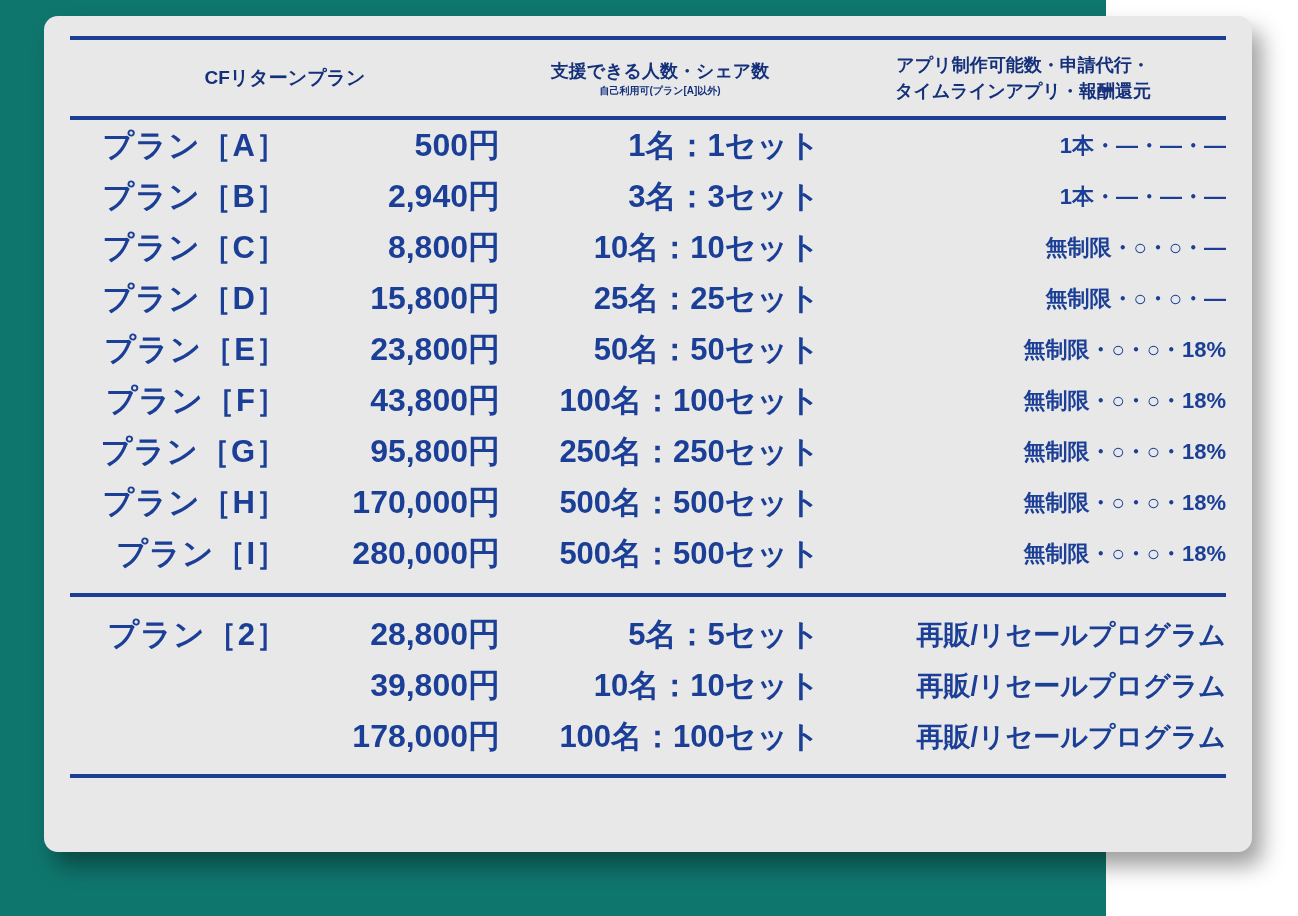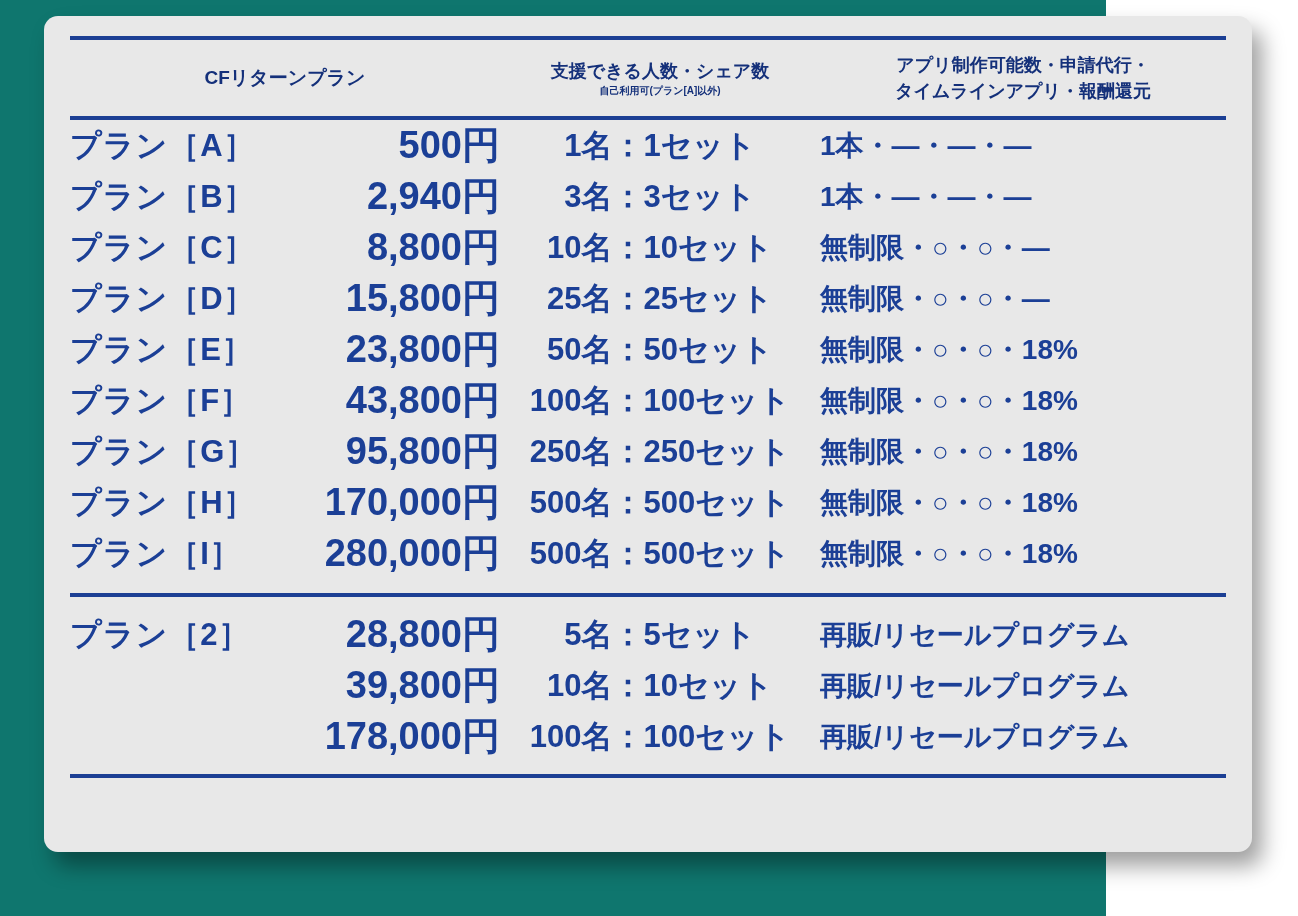--- a/index.html
+++ b/index.html
@@ -61,38 +61,39 @@
   col.c-people { width: 320px; }
   col.c-feat { width: 406px; }
 
   tr.row td {
     color: #1b3f96;
     font-weight: bold;
     padding: 0;
     height: 51px;
     vertical-align: middle;
     white-space: nowrap;
+    text-align: right;
   }
   td.plan {
     font-size: 31px;
     letter-spacing: 1px;
     padding-left: 42px;
     text-align: left;
   }
   td.price {
-    font-size: 38px;
+    font-size: 32px;
     text-align: right;
     padding-right: 6px;
   }
   td.people {
     font-size: 31px;
     text-align: center;
   }
   td.feat {
-    font-size: 28px;
+    font-size: 22px;
     text-align: left;
     padding-left: 32px;
   }
   td.feat.resell {
     font-size: 27px;
   }
   tr.sep-row td {
     height: 14px;
     padding: 0;
     border-bottom: 4px solid #1c3f94;

